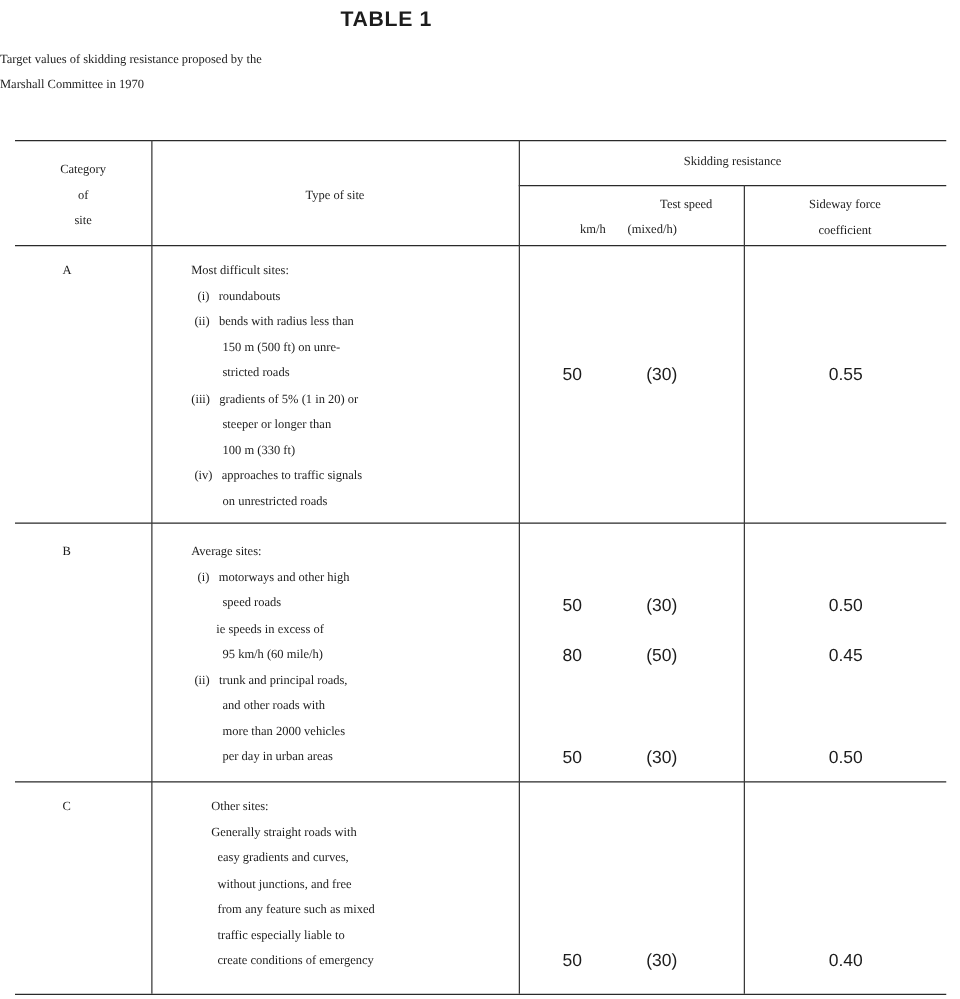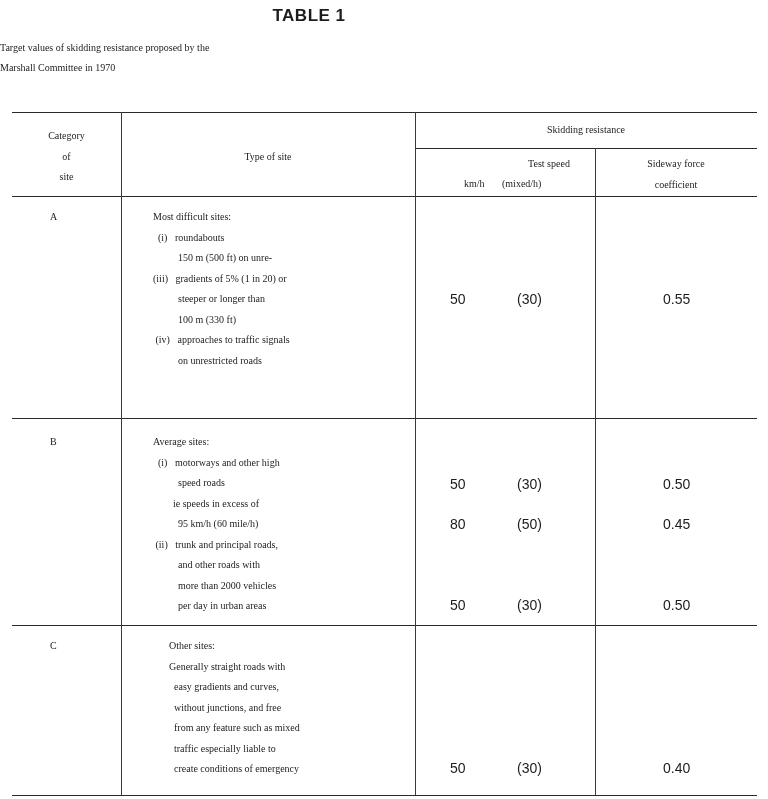--- a/index.html
+++ b/index.html
@@ -58,21 +58,23 @@
 <div class="cell" style="left:502px; top:174px;">(mixed/h)</div>
 <div class="cell center" style="left:595px; width:162px; top:154px;">
   <div>Sideway force</div>
   <div>coefficient</div>
 </div>
 
 <div class="cell" style="left:50px; top:207px;">A</div>
 <div class="cell" style="left:153px; top:207px;">
   <span class="site-line">Most difficult sites:</span>
   <span class="site-line">  (i)   roundabouts</span>
+  <span class="site-line"> (ii)   bends with radius less than</span>
   <span class="site-line">          150 m (500 ft) on unre-</span>
+  <span class="site-line">          stricted roads</span>
   <span class="site-line">(iii)   gradients of 5% (1 in 20) or</span>
   <span class="site-line">          steeper or longer than</span>
   <span class="site-line">          100 m (330 ft)</span>
   <span class="site-line"> (iv)   approaches to traffic signals</span>
   <span class="site-line">          on unrestricted roads</span>
 </div>
 <div class="cell num" style="left:450px; top:289px;">50</div>
 <div class="cell num" style="left:517px; top:289px;">(30)</div>
 <div class="cell num" style="left:663px; top:289px;">0.55</div>
 

